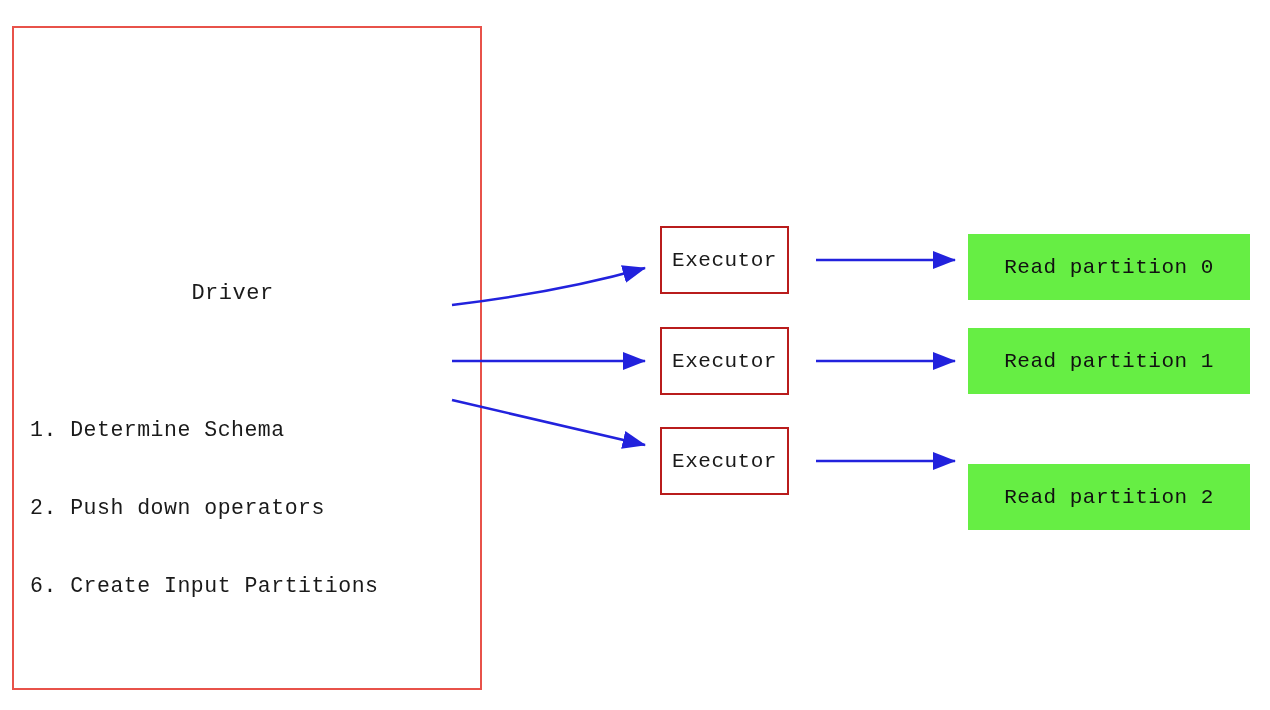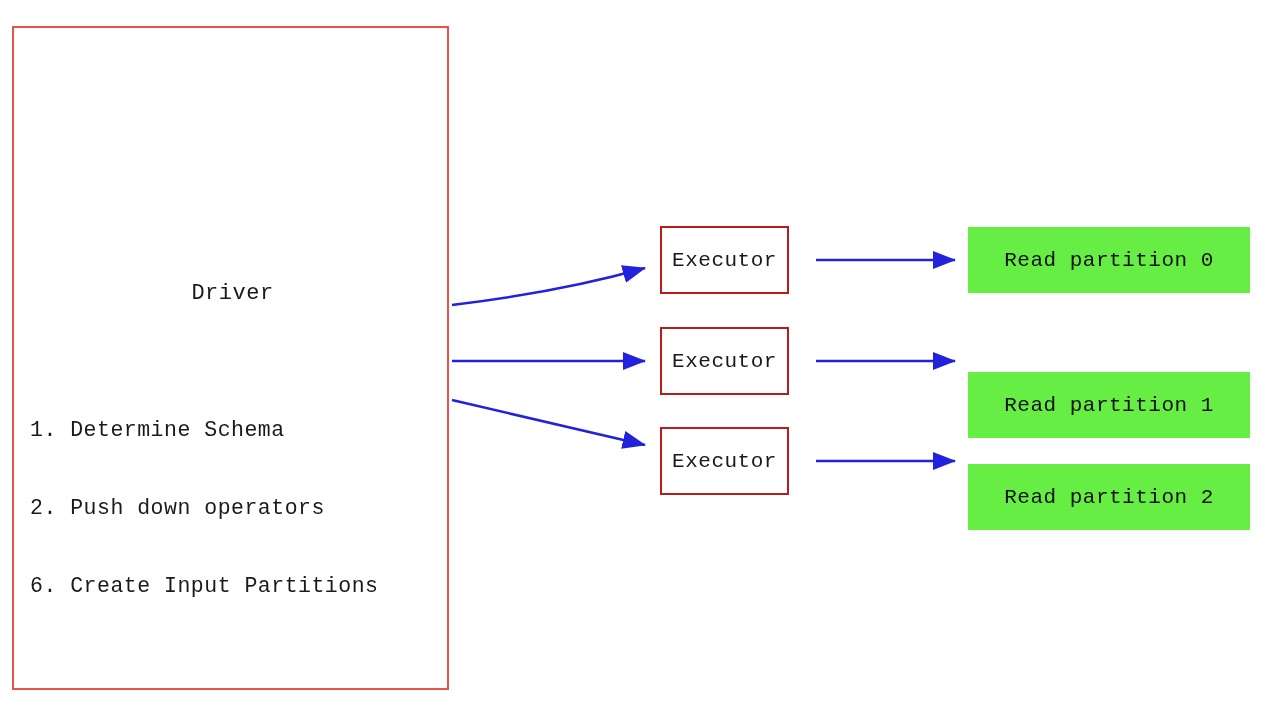--- a/index.html
+++ b/index.html
@@ -14,21 +14,21 @@
     background: #ffffff;
     overflow: hidden;
     font-family: "Liberation Serif", "DejaVu Serif", serif;
   }
 
   
   .driver-box {
     position: absolute;
     left: 12px;
     top: 26px;
-    width: 437px;
+    width: 470px;
     height: 664px;
     border: 2px solid #e8524a;
     background: #ffffff;
     box-sizing: border-box;
   }
   .driver-title {
     position: absolute;
     left: 0;
     top: 253px;
     width: 437px;
@@ -88,22 +88,22 @@
     align-items: center;
     justify-content: center;
   }
   .partition-box .label {
     font-family: "Liberation Mono", "DejaVu Sans Mono", monospace;
     font-size: 21px;
     color: #111111;
     letter-spacing: 0.5px;
     white-space: pre;
   }
-  .part-0 { top: 227px; }
-  .part-1 { top: 328px; margin-top: 44px; }
+  .part-0 { top: 234px; }
+  .part-1 { top: 328px; }
   .part-2 { top: 428px; margin-top: 36px; }
 
   
   .arrow-layer {
     position: absolute;
     left: 0;
     top: 0;
     width: 1270px;
     height: 710px;
     pointer-events: none;

